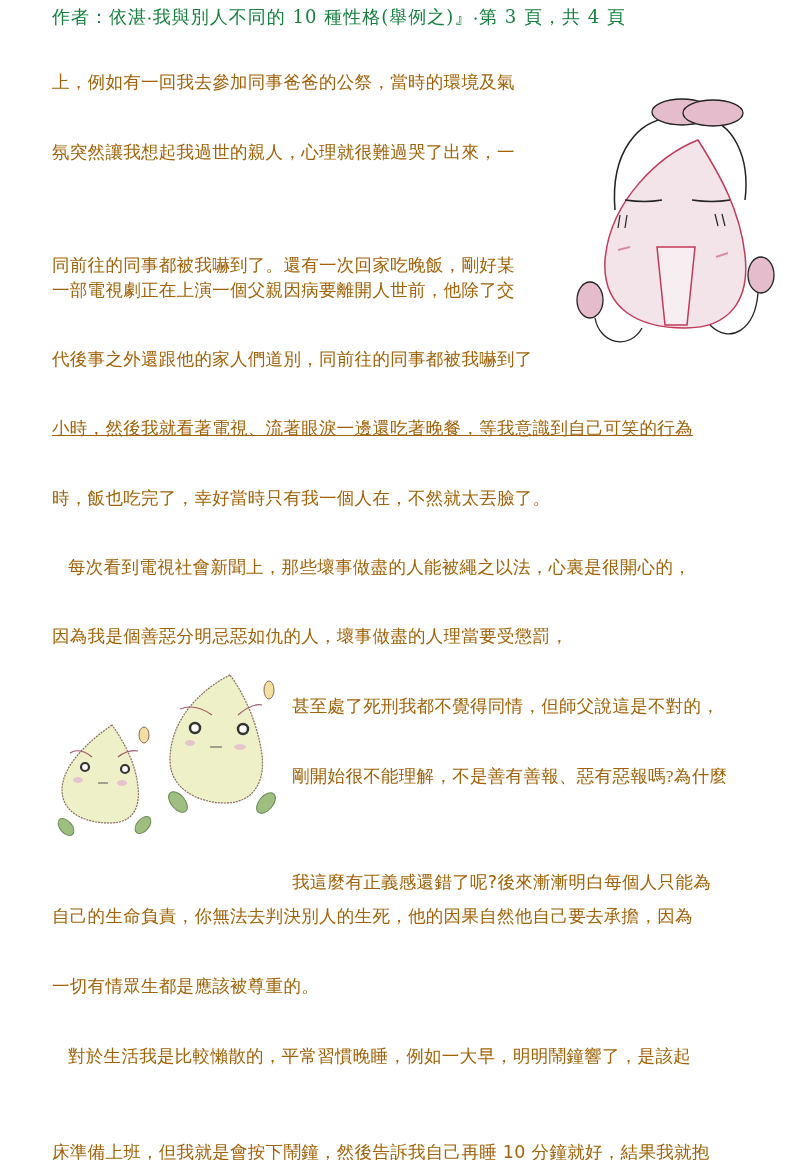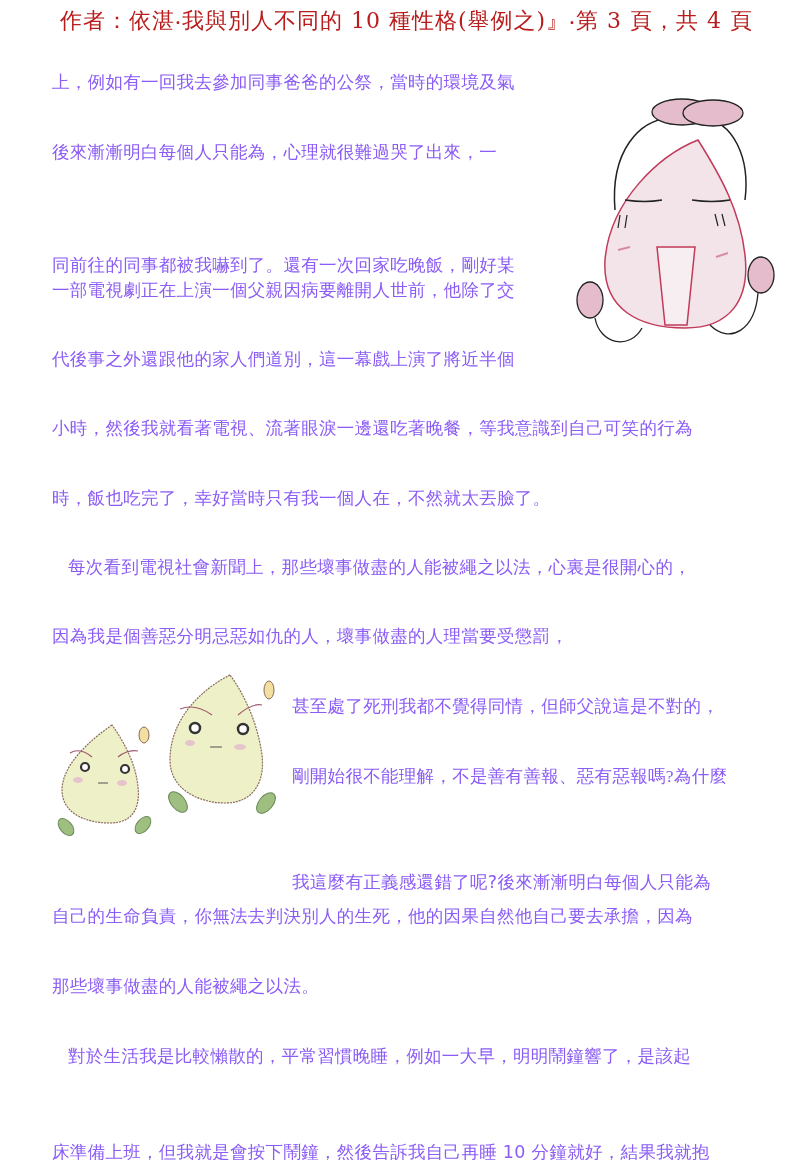--- a/index.html
+++ b/index.html
@@ -2,51 +2,51 @@
 <html><head>
 <meta charset="utf-8">
 <style>
   html, body { margin: 0; padding: 0; background: #ffffff; }
   body {
     width: 800px; height: 1160px; position: relative; overflow: hidden;
     font-family: "DejaVu Sans", "Liberation Sans", sans-serif;
     color: #111111;
   }
   .header {
-    position: absolute; left: 60px; top: 4px;
+    position: absolute; left: 52px; top: 4px;
     font-family: "DejaVu Serif", "Liberation Serif", serif;
-    font-size: 22px; letter-spacing: 1px; white-space: nowrap; color: #b91c1c;
+    font-size: 18px; letter-spacing: 1px; white-space: nowrap; color: #15803d;
   }
   .line {
     position: absolute; left: 52px; font-size: 17.5px; white-space: nowrap;
-    letter-spacing: 0.3px; color: #8b5cf6;
+    letter-spacing: 0.3px; color: #a16207;
   }
   .indent { left: 68px; }
   .right-col { left: 292px; }
   .illus { position: absolute; }
 </style>
 </head>
 <body>
 
 <div class="header">作者：依湛‧我與別人不同的 10 種性格(舉例之)』‧第 3 頁，共 4 頁</div>
 
 <div class="line" style="top:70px;">上，例如有一回我去參加同事爸爸的公祭，當時的環境及氣</div>
-<div class="line" style="top:140px;">後來漸漸明白每個人只能為，心理就很難過哭了出來，一</div>
+<div class="line" style="top:140px;">氛突然讓我想起我過世的親人，心理就很難過哭了出來，一</div>
 <div class="line" style="top:209px;margin-top:44px;">同前往的同事都被我嚇到了。還有一次回家吃晚飯，剛好某</div>
 <div class="line" style="top:278px;">一部電視劇正在上演一個父親因病要離開人世前，他除了交</div>
-<div class="line" style="top:347px;">代後事之外還跟他的家人們道別，這一幕戲上演了將近半個</div>
-<div class="line" style="top:416px;">小時，然後我就看著電視、流著眼淚一邊還吃著晚餐，等我意識到自己可笑的行為</div>
+<div class="line" style="top:347px;">代後事之外還跟他的家人們道別，同前往的同事都被我嚇到了</div>
+<div class="line" style="top:416px;text-decoration:underline;">小時，然後我就看著電視、流著眼淚一邊還吃著晚餐，等我意識到自己可笑的行為</div>
 <div class="line" style="top:486px;">時，飯也吃完了，幸好當時只有我一個人在，不然就太丟臉了。</div>
 <div class="line indent" style="top:555px;">每次看到電視社會新聞上，那些壞事做盡的人能被繩之以法，心裏是很開心的，</div>
 <div class="line" style="top:624px;">因為我是個善惡分明忌惡如仇的人，壞事做盡的人理當要受懲罰，</div>
 <div class="line right-col" style="top:694px;">甚至處了死刑我都不覺得同情，但師父說這是不對的，</div>
 <div class="line right-col" style="top:764px;font-family:Liberation Serif, serif;">剛開始很不能理解，不是善有善報、惡有惡報嗎?為什麼</div>
 <div class="line right-col" style="top:870px;">我這麼有正義感還錯了呢?後來漸漸明白每個人只能為</div>
 <div class="line" style="top:904px;">自己的生命負責，你無法去判決別人的生死，他的因果自然他自己要去承擔，因為</div>
-<div class="line" style="top:974px;">那些壞事做盡的人能被繩之以法。</div>
+<div class="line" style="top:974px;">一切有情眾生都是應該被尊重的。</div>
 <div class="line indent" style="top:1044px;">對於生活我是比較懶散的，平常習慣晚睡，例如一大早，明明鬧鐘響了，是該起</div>
 <div class="line" style="top:1140px;">床準備上班，但我就是會按下鬧鐘，然後告訴我自己再睡 10 分鐘就好，結果我就抱</div>
 
 <svg class="illus" style="left:570px; top:60px;" width="220" height="300" viewBox="0 0 220 300">
   <path d="M45 150 C40 90, 70 60, 100 58" fill="none" stroke="#222" stroke-width="1.5"></path>
   <path d="M130 58 C165 60, 180 100, 175 140" fill="none" stroke="#222" stroke-width="1.5"></path>
   <ellipse cx="112" cy="52" rx="30" ry="13" fill="#e4bccb" stroke="#222" stroke-width="1.3"></ellipse>
   <ellipse cx="143" cy="53" rx="30" ry="13" fill="#e4bccb" stroke="#222" stroke-width="1.3"></ellipse>
   <path d="M128 80 C90 95, 40 140, 35 200 C32 250, 70 268, 115 268 C160 268, 180 240, 175 195 C170 150, 150 115, 128 80 Z" fill="#f3e4ea" stroke="#c23a5a" stroke-width="1.5"></path>
   <path d="M55 140 Q75 143 92 140" fill="none" stroke="#222" stroke-width="1.3"></path>

